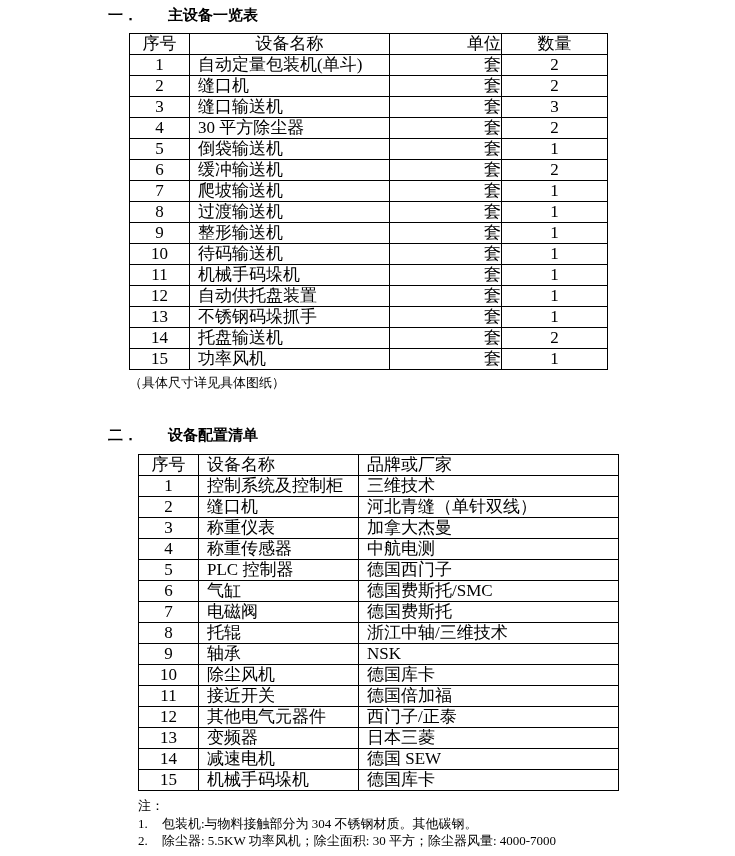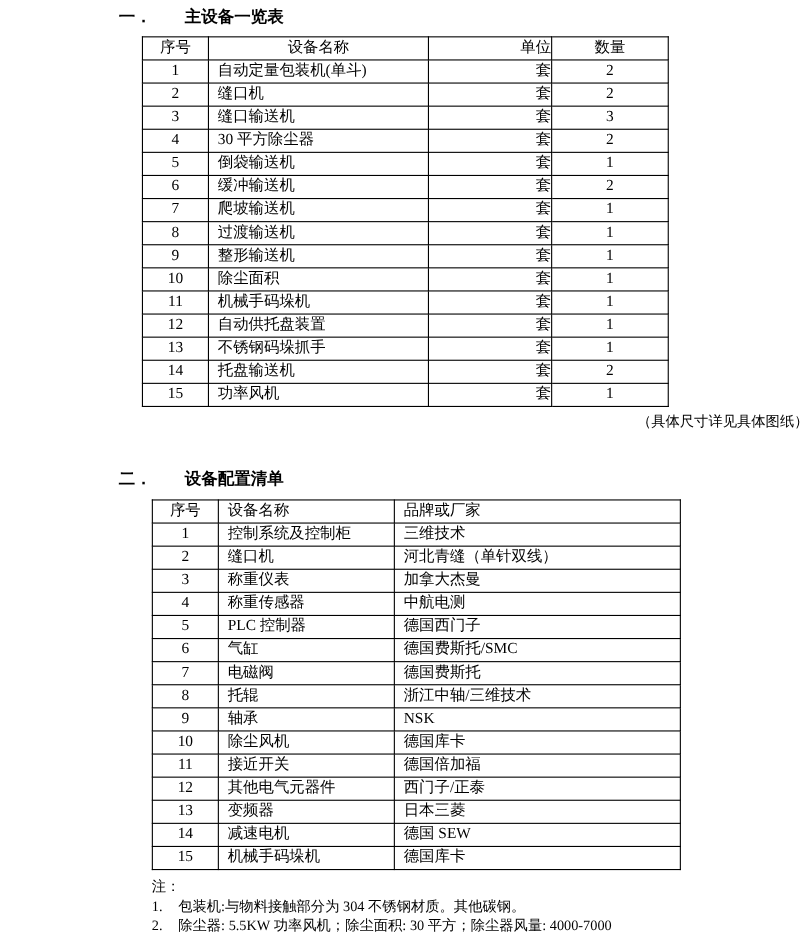--- a/index.html
+++ b/index.html
@@ -39,21 +39,21 @@
   .section-heading .title {
     white-space: nowrap;
   }
 
   #heading-1 { padding-top: 6px; }
   #heading-2 { margin-top: 34px; }
 
   
   table {
     border-collapse: collapse;
-    font-size: 14px;
+    font-size: 17px;
     table-layout: fixed;
   }
   table td, table th {
     border: 1px solid #000000;
     padding: 0;
     height: 20px;
     line-height: 20px;
     font-weight: normal;
   }
 
@@ -83,21 +83,20 @@
   #table-config col.c-name { width: 160px; }
   #table-config col.c-brand { width: 260px; }
   #table-config td.seq, #table-config th.seq { text-align: center; }
   #table-config td.name, #table-config th.name { text-align: left; padding-left: 8px; }
   #table-config td.brand, #table-config th.brand { text-align: left; padding-left: 8px; margin-left: 33px; }
 
   .note-line {
     margin-left: 129px;
     margin-top: 4px;
     font-size: 13px;
-    text-align: right;
   }
 
   
   .notes {
     margin-left: 138px;
     margin-top: 6px;
     font-size: 13px;
     line-height: 17px;
   }
   .notes .notes-title {
@@ -190,21 +189,21 @@
         <td class="qty">1</td>
       </tr>
       <tr>
         <td class="seq">9</td>
         <td class="name">整形输送机</td>
         <td class="unit">套</td>
         <td class="qty">1</td>
       </tr>
       <tr>
         <td class="seq">10</td>
-        <td class="name">除尘面积</td>
+        <td class="name">待码输送机</td>
         <td class="unit">套</td>
         <td class="qty">1</td>
       </tr>
       <tr>
         <td class="seq">11</td>
         <td class="name">机械手码垛机</td>
         <td class="unit">套</td>
         <td class="qty">1</td>
       </tr>
       <tr>

